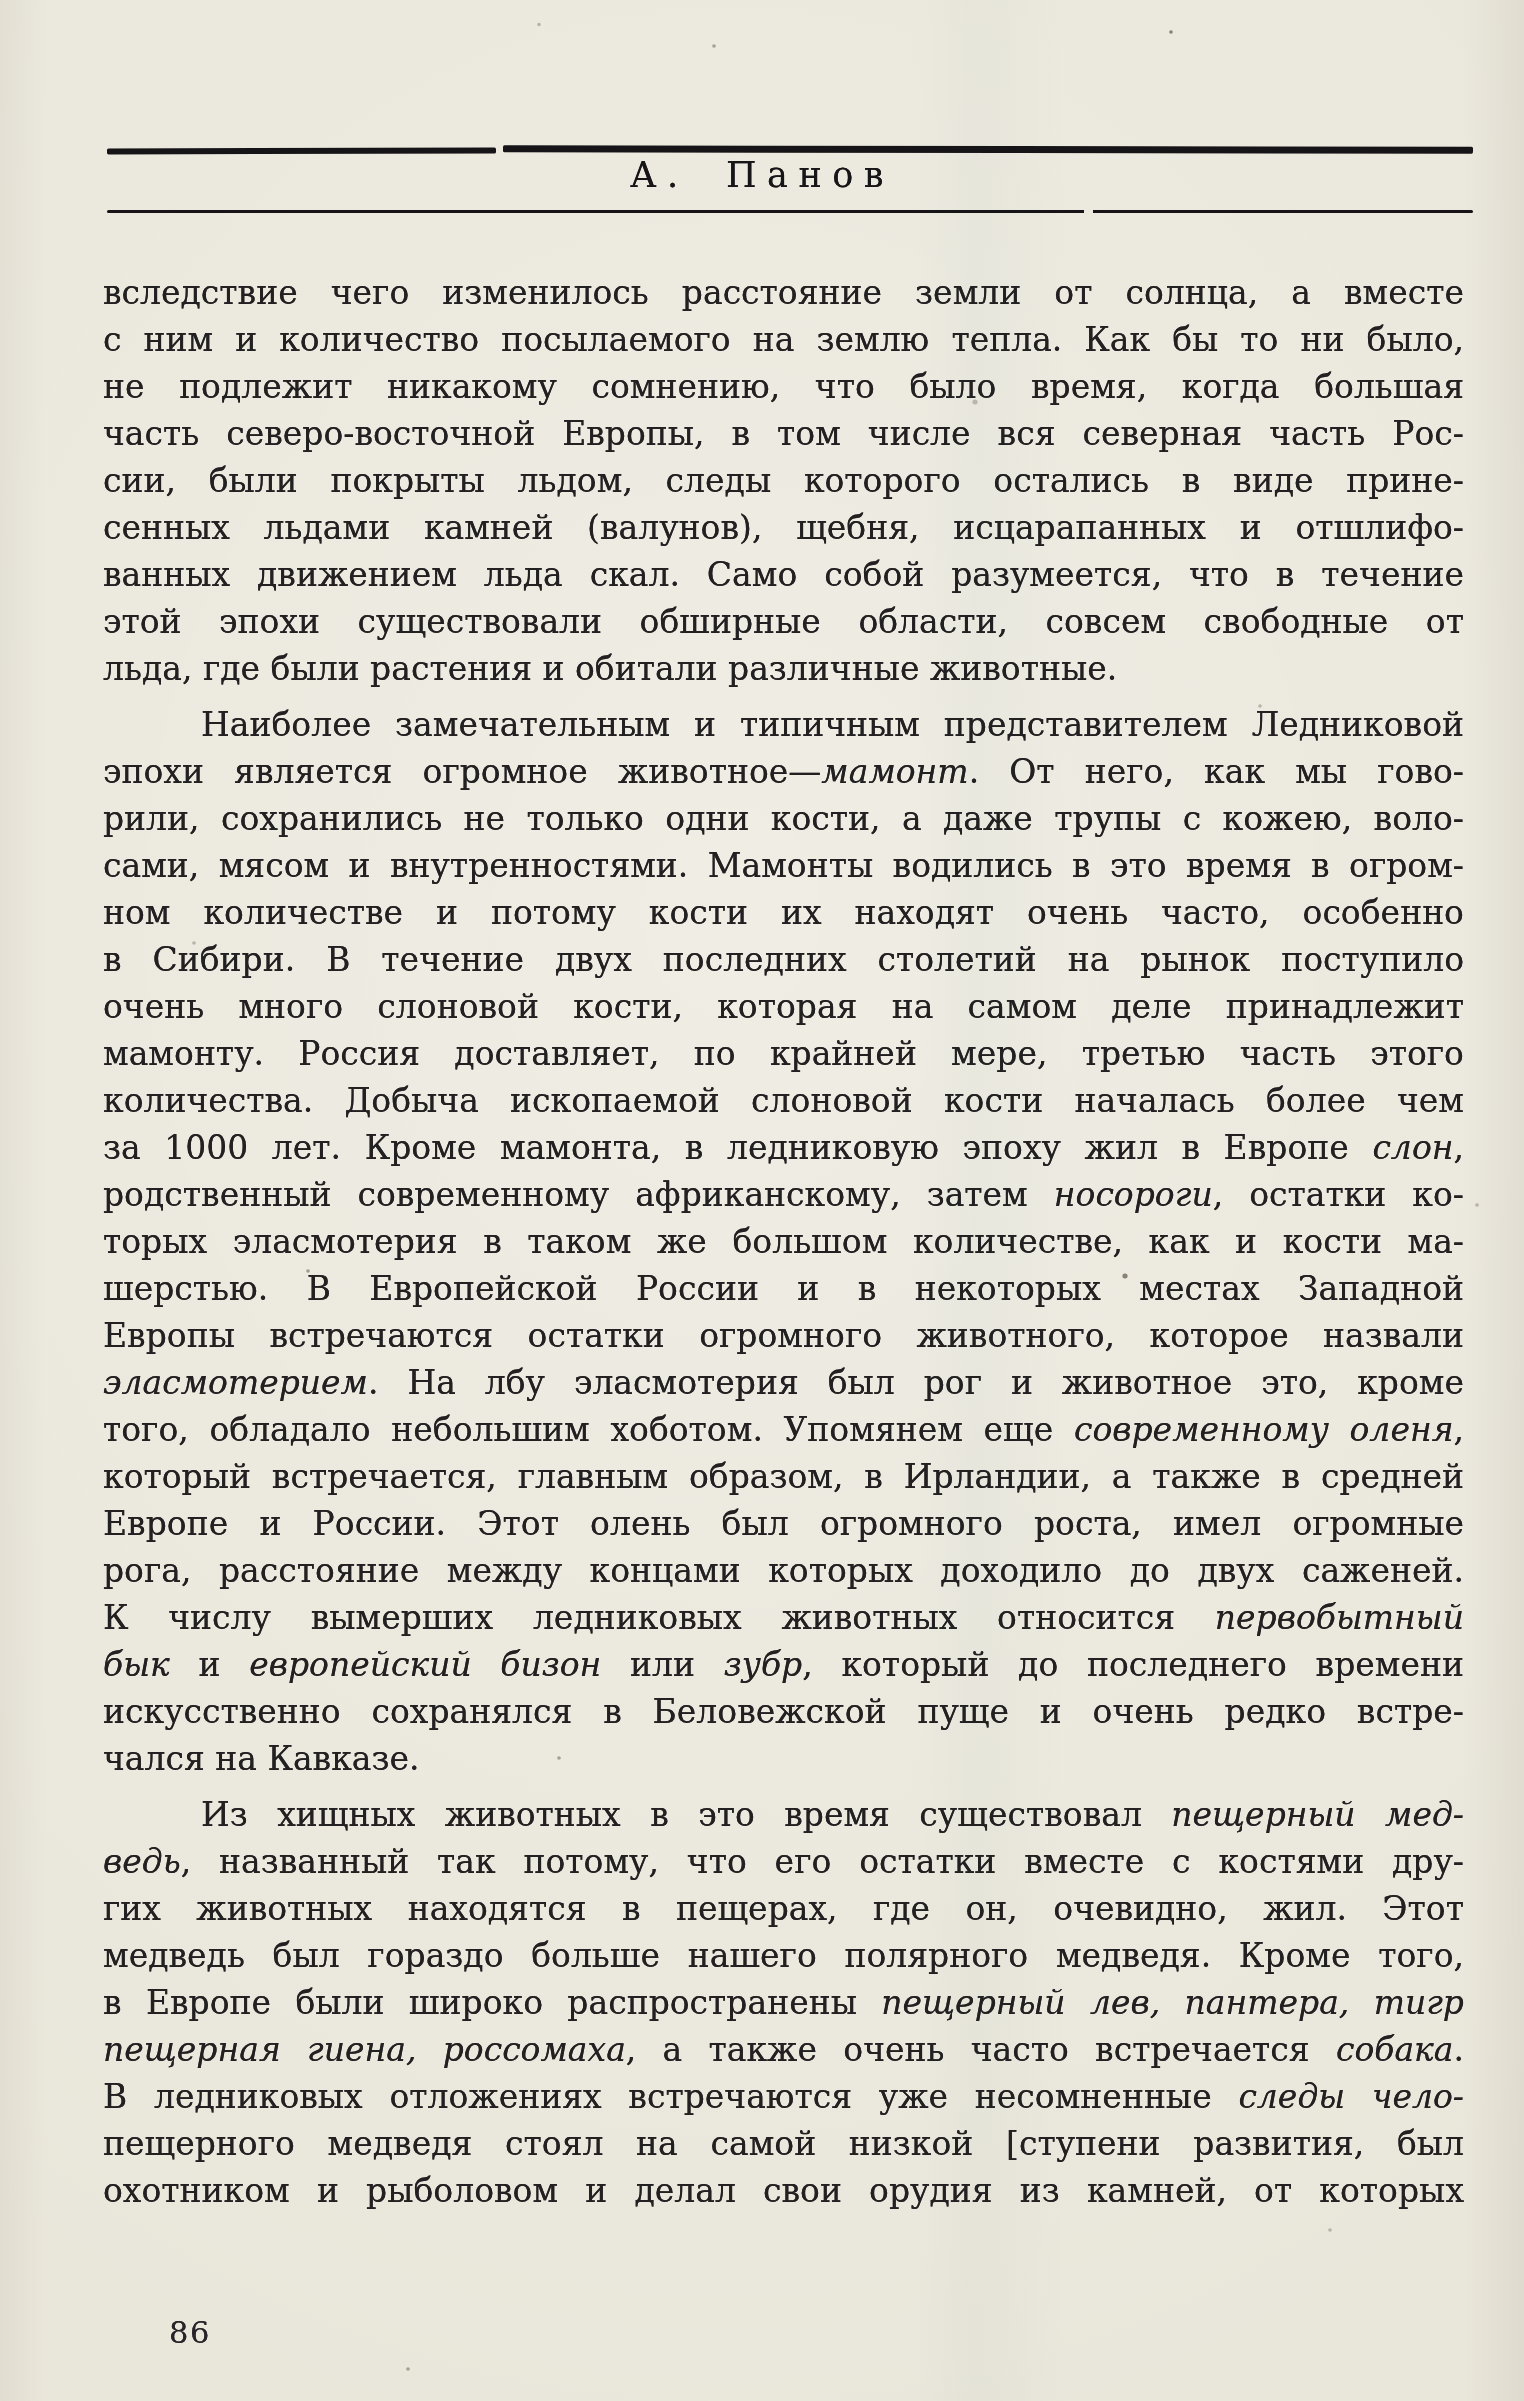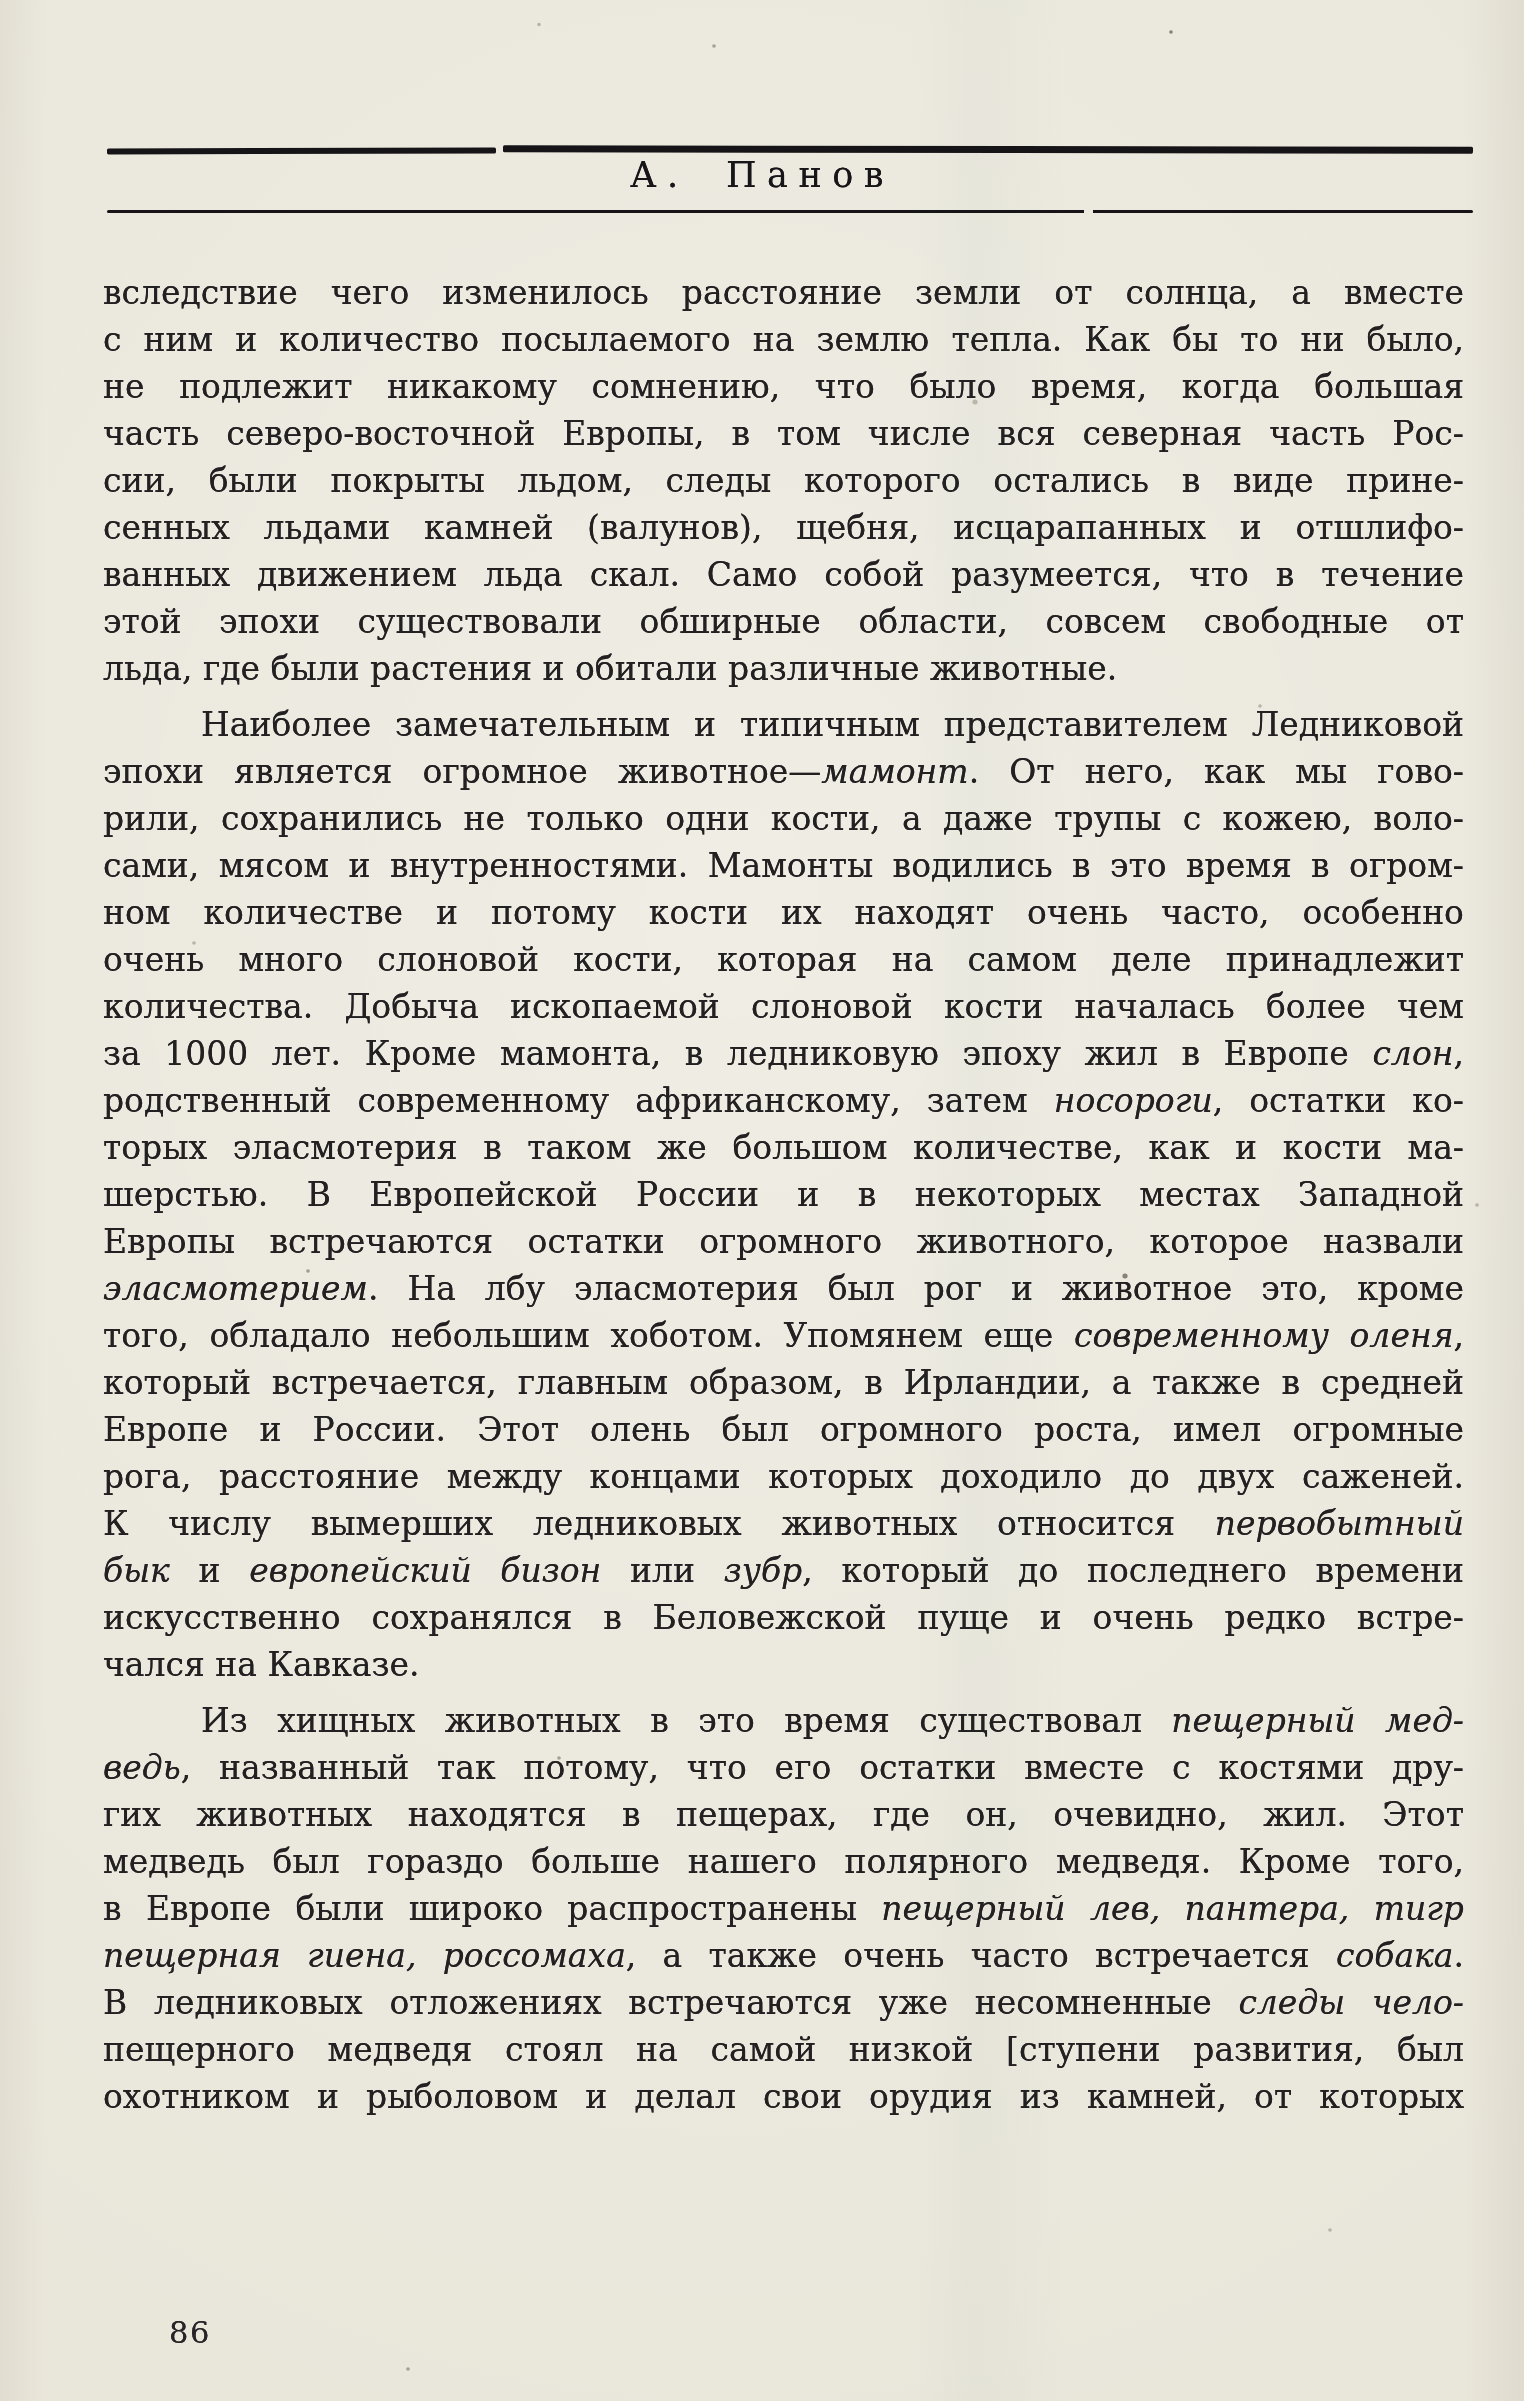--- a/index.html
+++ b/index.html
@@ -103,21 +103,23 @@
         <div class="line"><span>ванных движением льда скал. Само собой разумеется, что в течение</span></div>
         <div class="line"><span>этой эпохи существовали обширные области, совсем свободные от</span></div>
         <div class="line noj"><span>льда, где были растения и обитали различные животные.</span></div>
       </div>
       <div class="para">
         <div class="line indent"><span>Наиболее замечательным и типичным представителем Ледниковой</span></div>
         <div class="line"><span>эпохи является огромное животное—</span><span class="it">мамонт</span><span>. От него, как мы гово-</span></div>
         <div class="line"><span>рили, сохранились не только одни кости, а даже трупы с кожею, воло-</span></div>
         <div class="line"><span>сами, мясом и внутренностями. Мамонты водились в это время в огром-</span></div>
         <div class="line"><span>ном количестве и потому кости их находят очень часто, особенно</span></div>
+        <div class="line"><span>в Сибири. В течение двух последних столетий на рынок поступило</span></div>
         <div class="line"><span>очень много слоновой кости, которая на самом деле принадлежит</span></div>
+        <div class="line"><span>мамонту. Россия доставляет, по крайней мере, третью часть этого</span></div>
         <div class="line"><span>количества. Добыча ископаемой слоновой кости началась более чем</span></div>
         <div class="line"><span>за 1000 лет. Кроме мамонта, в ледниковую эпоху жил в Европе </span><span class="it">слон</span><span>,</span></div>
         <div class="line"><span>родственный современному африканскому, затем </span><span class="it">носороги</span><span>, остатки ко-</span></div>
         <div class="line"><span>торых эласмотерия в таком же большом количестве, как и кости ма-</span></div>
         <div class="line"><span>шерстью. В Европейской России и в некоторых местах Западной</span></div>
         <div class="line"><span>Европы встречаются остатки огромного животного, которое назвали</span></div>
         <div class="line"><span class="it">эласмотерием</span><span>. На лбу эласмотерия был рог и животное это, кроме</span></div>
         <div class="line"><span>того, обладало небольшим хоботом. Упомянем еще </span><span class="it">современному оленя</span><span>,</span></div>
         <div class="line"><span>который встречается, главным образом, в Ирландии, а также в средней</span></div>
         <div class="line"><span>Европе и России. Этот олень был огромного роста, имел огромные</span></div>

